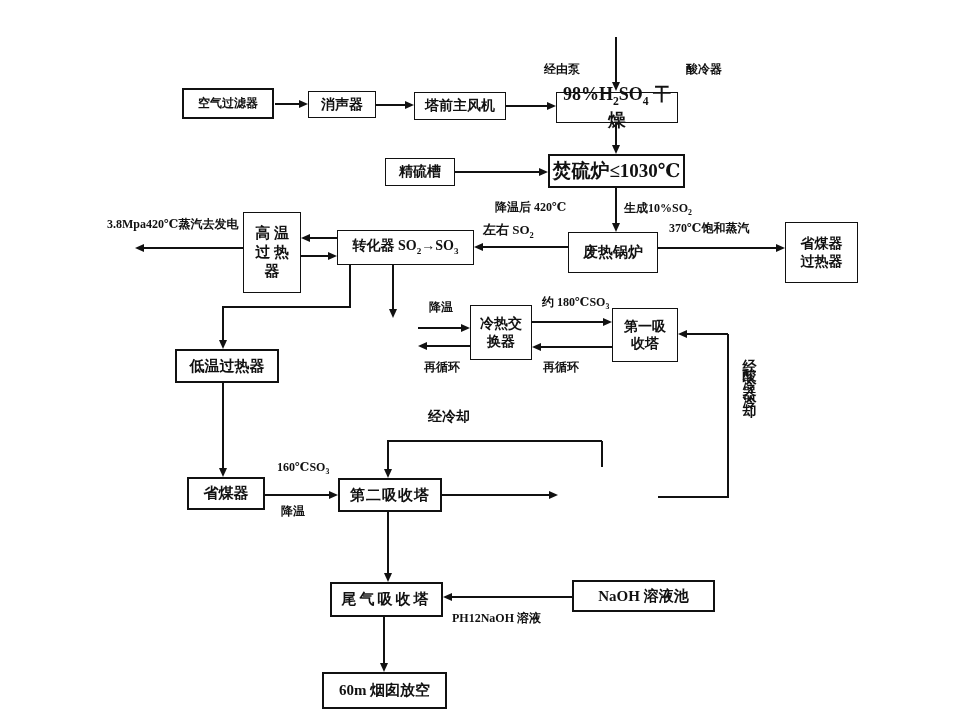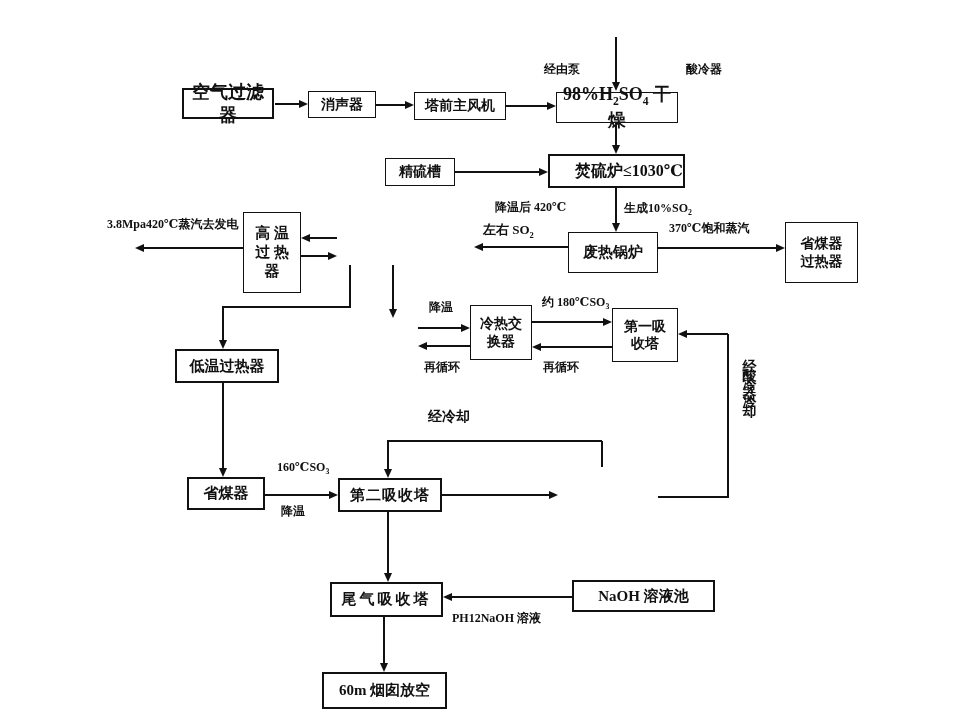--- a/index.html
+++ b/index.html
@@ -27,45 +27,48 @@
     font-weight:bold;font-size:14px;letter-spacing:9px;white-space:nowrap;
   }
   sub{font-size:0.65em;}
 </style>
 </head>
 <body>
 
 <div class="canvas">
 
 
-  <div class="box thick" style="left:182px;top:88px;width:92px;height:31px;font-size:18px;">
+  <div class="box thick" style="left:182px;top:88px;width:92px;height:31px;font-size:12px;">
       <span class="ln">空气过滤器</span>
     </div>
   <div class="box" style="left:308px;top:91px;width:68px;height:27px;font-size:14px;">
       <span class="ln">消声器</span>
     </div>
   <div class="box" style="left:414px;top:92px;width:92px;height:28px;font-size:14px;">
       <span class="ln">塔前主风机</span>
     </div>
   <div class="box" style="left:556px;top:92px;width:122px;height:31px;font-size:18px;">
       <span class="ln">98%H<sub>2</sub>SO<sub>4</sub> 干 燥</span>
     </div>
 
   <div class="box" style="left:385px;top:158px;width:70px;height:28px;font-size:14px;">
       <span class="ln">精硫槽</span>
     </div>
-  <div class="box thick" style="left:548px;top:154px;width:137px;height:34px;font-size:16px;align-items:flex-end;">
+  <div class="box thick" style="left:548px;top:154px;width:137px;height:34px;font-size:19px;">
       <span class="ln">焚硫炉≤1030℃</span>
     </div>
 
   <div class="box" style="left:243px;top:212px;width:58px;height:81px;font-size:15px;">
     <span class="ln">高 温</span>
     <span class="ln">过 热</span>
     <span class="ln">器</span>
   </div>
+  <div class="box" style="left:337px;top:230px;width:137px;height:35px;font-size:14px;">
+      <span class="ln">转化器 SO<sub>2</sub>→SO<sub>3</sub></span>
+    </div>
   <div class="box" style="left:568px;top:232px;width:90px;height:41px;font-size:15px;">
       <span class="ln">废热锅炉</span>
     </div>
   <div class="box" style="left:785px;top:222px;width:73px;height:61px;font-size:14px;">
     <span class="ln">省煤器</span>
     <span class="ln">过热器</span>
   </div>
 
   <div class="box" style="left:470px;top:305px;width:62px;height:55px;font-size:14px;">
     <span class="ln">冷热交</span>

